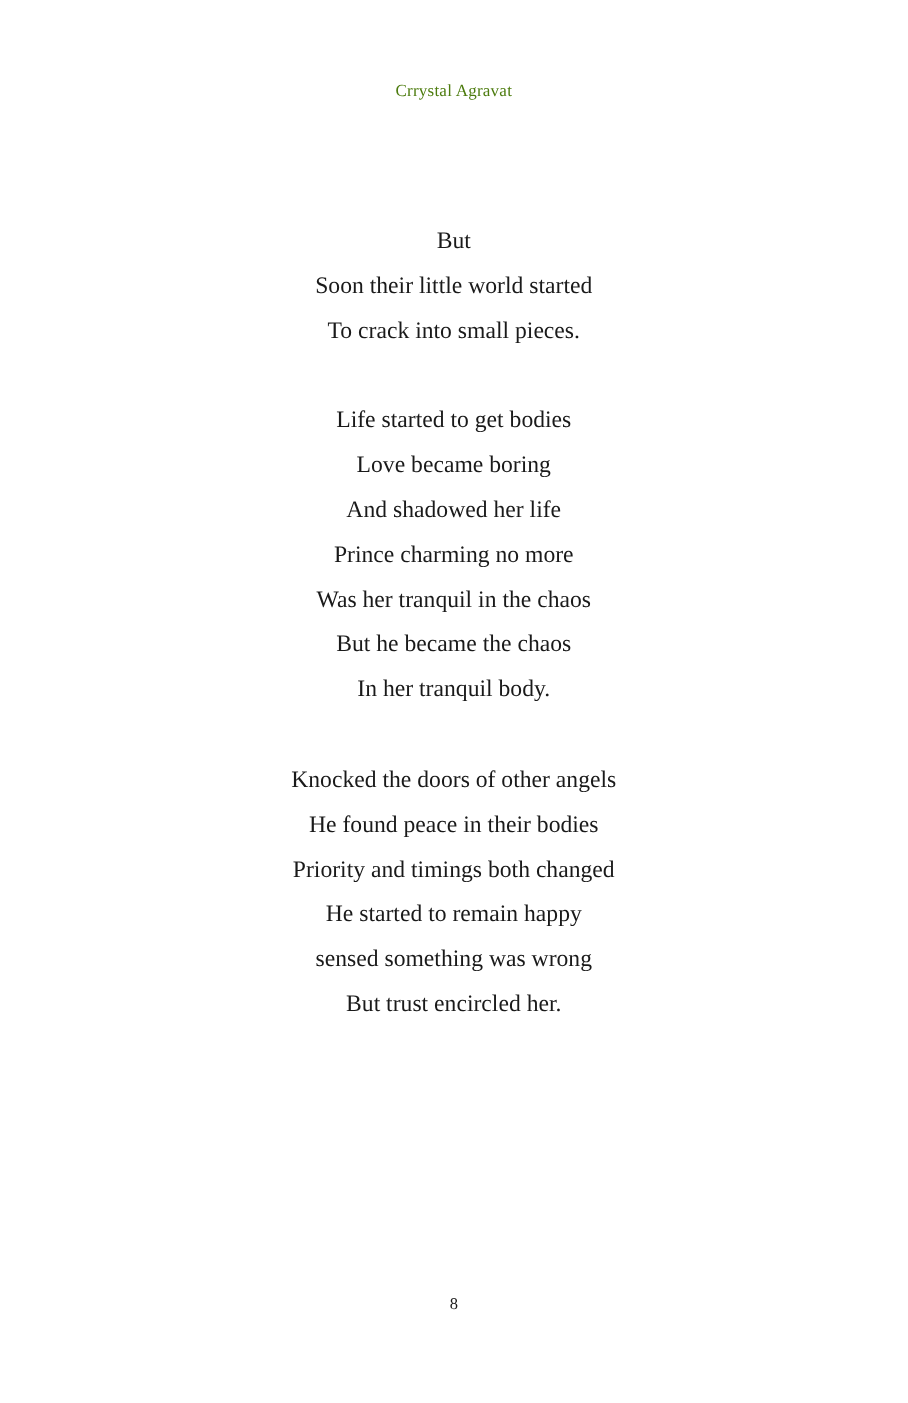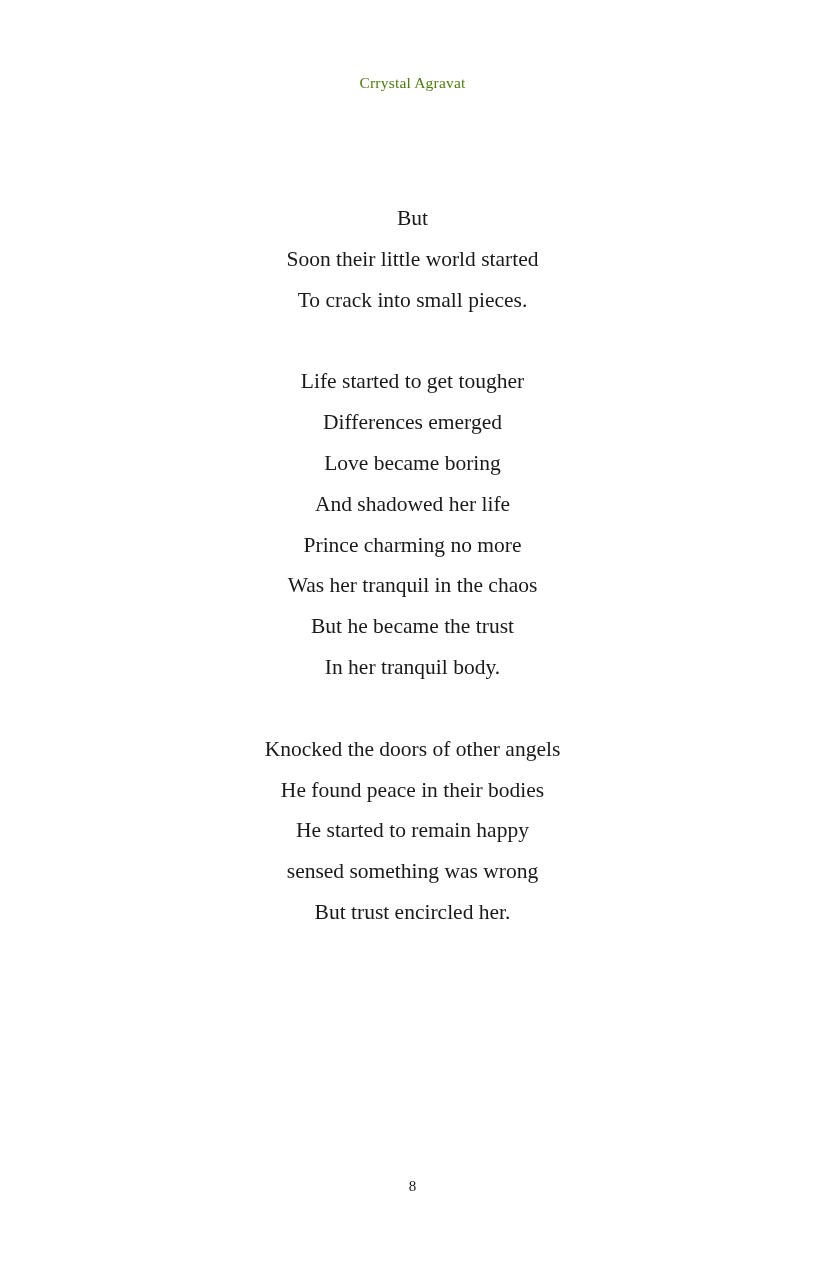--- a/index.html
+++ b/index.html
@@ -79,33 +79,33 @@
   <div class="running-head">Crrystal Agravat</div>
 
   <div class="poem">
     <div class="stanza">
       <span class="line">But</span>
       <span class="line">Soon their little world started</span>
       <span class="line">To crack into small pieces.</span>
     </div>
 
     <div class="stanza">
-      <span class="line">Life started to get tougher</span>
-      <span class="line">Differences emerged</span>
+      <span class="line">Life started to get bodies</span>
       <span class="line">Love became boring</span>
       <span class="line">And shadowed her life</span>
       <span class="line">Prince charming no more</span>
       <span class="line">Was her tranquil in the chaos</span>
-      <span class="line">But he became the trust</span>
+      <span class="line">But he became the chaos</span>
       <span class="line">In her tranquil body.</span>
     </div>
 
     <div class="stanza">
       <span class="line">Knocked the doors of other angels</span>
       <span class="line">He found peace in their bodies</span>
+      <span class="line">Priority and timings both changed</span>
       <span class="line">He started to remain happy</span>
       <span class="line">sensed something was wrong</span>
       <span class="line">But trust encircled her.</span>
     </div>
   </div>
 
   <div class="folio">8</div>
 
 </div>
 

